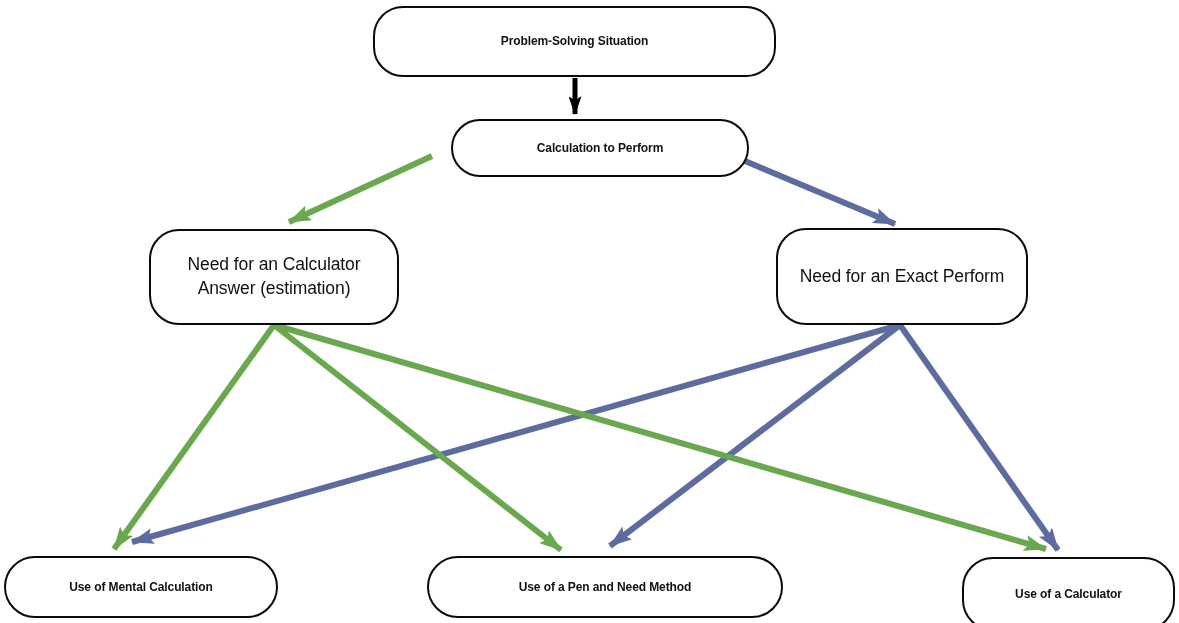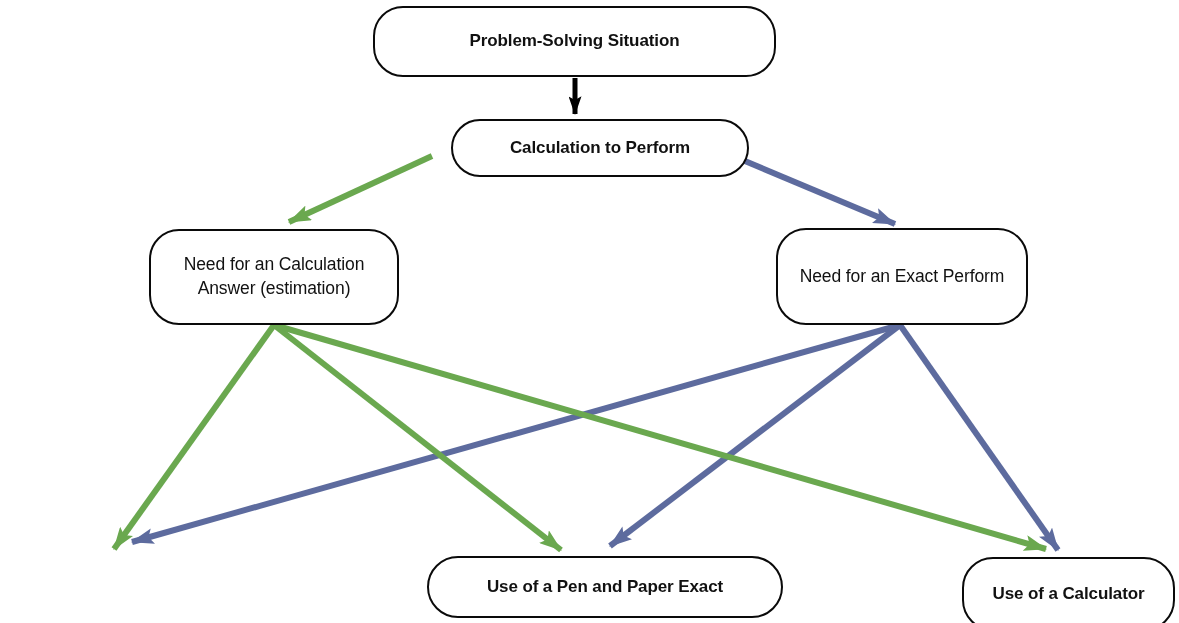--- a/index.html
+++ b/index.html
@@ -26,21 +26,21 @@
     position: absolute;
     box-sizing: border-box;
     background: #ffffff;
     border: 2.5px solid #0a0a0a;
     border-radius: 30px;
     display: flex;
     align-items: center;
     justify-content: center;
     text-align: center;
     color: #111111;
-    font-size: 17px;
+    font-size: 12px;
     letter-spacing: -0.1px;
     line-height: 1.35;
     padding: 0 14px;
   }
   .node.bold { font-weight: 700; }
   .node.regular { font-weight: 400; font-size: 17.5px; }
 
   .n-problem     { left: 373px; top: 6px;   width: 403px; height: 71px; }
   .n-calculation { left: 451px; top: 119px; width: 298px; height: 58px; border-radius: 29px; }
   .n-approximate { left: 149px; top: 229px; width: 250px; height: 96px; }
@@ -77,22 +77,23 @@
     <line x1="432" y1="156" x2="289" y2="222" stroke-width="6" marker-end="url(#ah-green)" stroke="#6aa84f"></line>
     <line x1="274" y1="325" x2="114" y2="549" stroke-width="6" marker-end="url(#ah-green)" stroke="#6aa84f"></line>
     <line x1="274" y1="325" x2="561" y2="550" stroke-width="6" marker-end="url(#ah-green)" stroke="#6aa84f"></line>
     <line x1="274" y1="325" x2="1046" y2="549" stroke-width="6" marker-end="url(#ah-green)" stroke="#6aa84f"></line>
   </svg>
 
   <div class="node bold n-problem">Problem-Solving Situation</div>
 
   <div class="node bold n-calculation">Calculation to Perform</div>
 
-  <div class="node regular n-approximate">Need for an Calculation Answer (estimation)</div>
+  <div class="node regular n-approximate">Need for an Calculator Answer (estimation)</div>
 
   <div class="node regular n-exact">Need for an Exact Perform</div>
 
+  <div class="node bold n-mental">Use of Mental Calculation</div>
 
-  <div class="node bold n-penpaper">Use of a Pen and Paper Exact</div>
+  <div class="node bold n-penpaper">Use of a Pen and Need Method</div>
 
   <div class="node bold n-calculator">Use of a Calculator</div>
 
 </div>
 
 </body></html>

